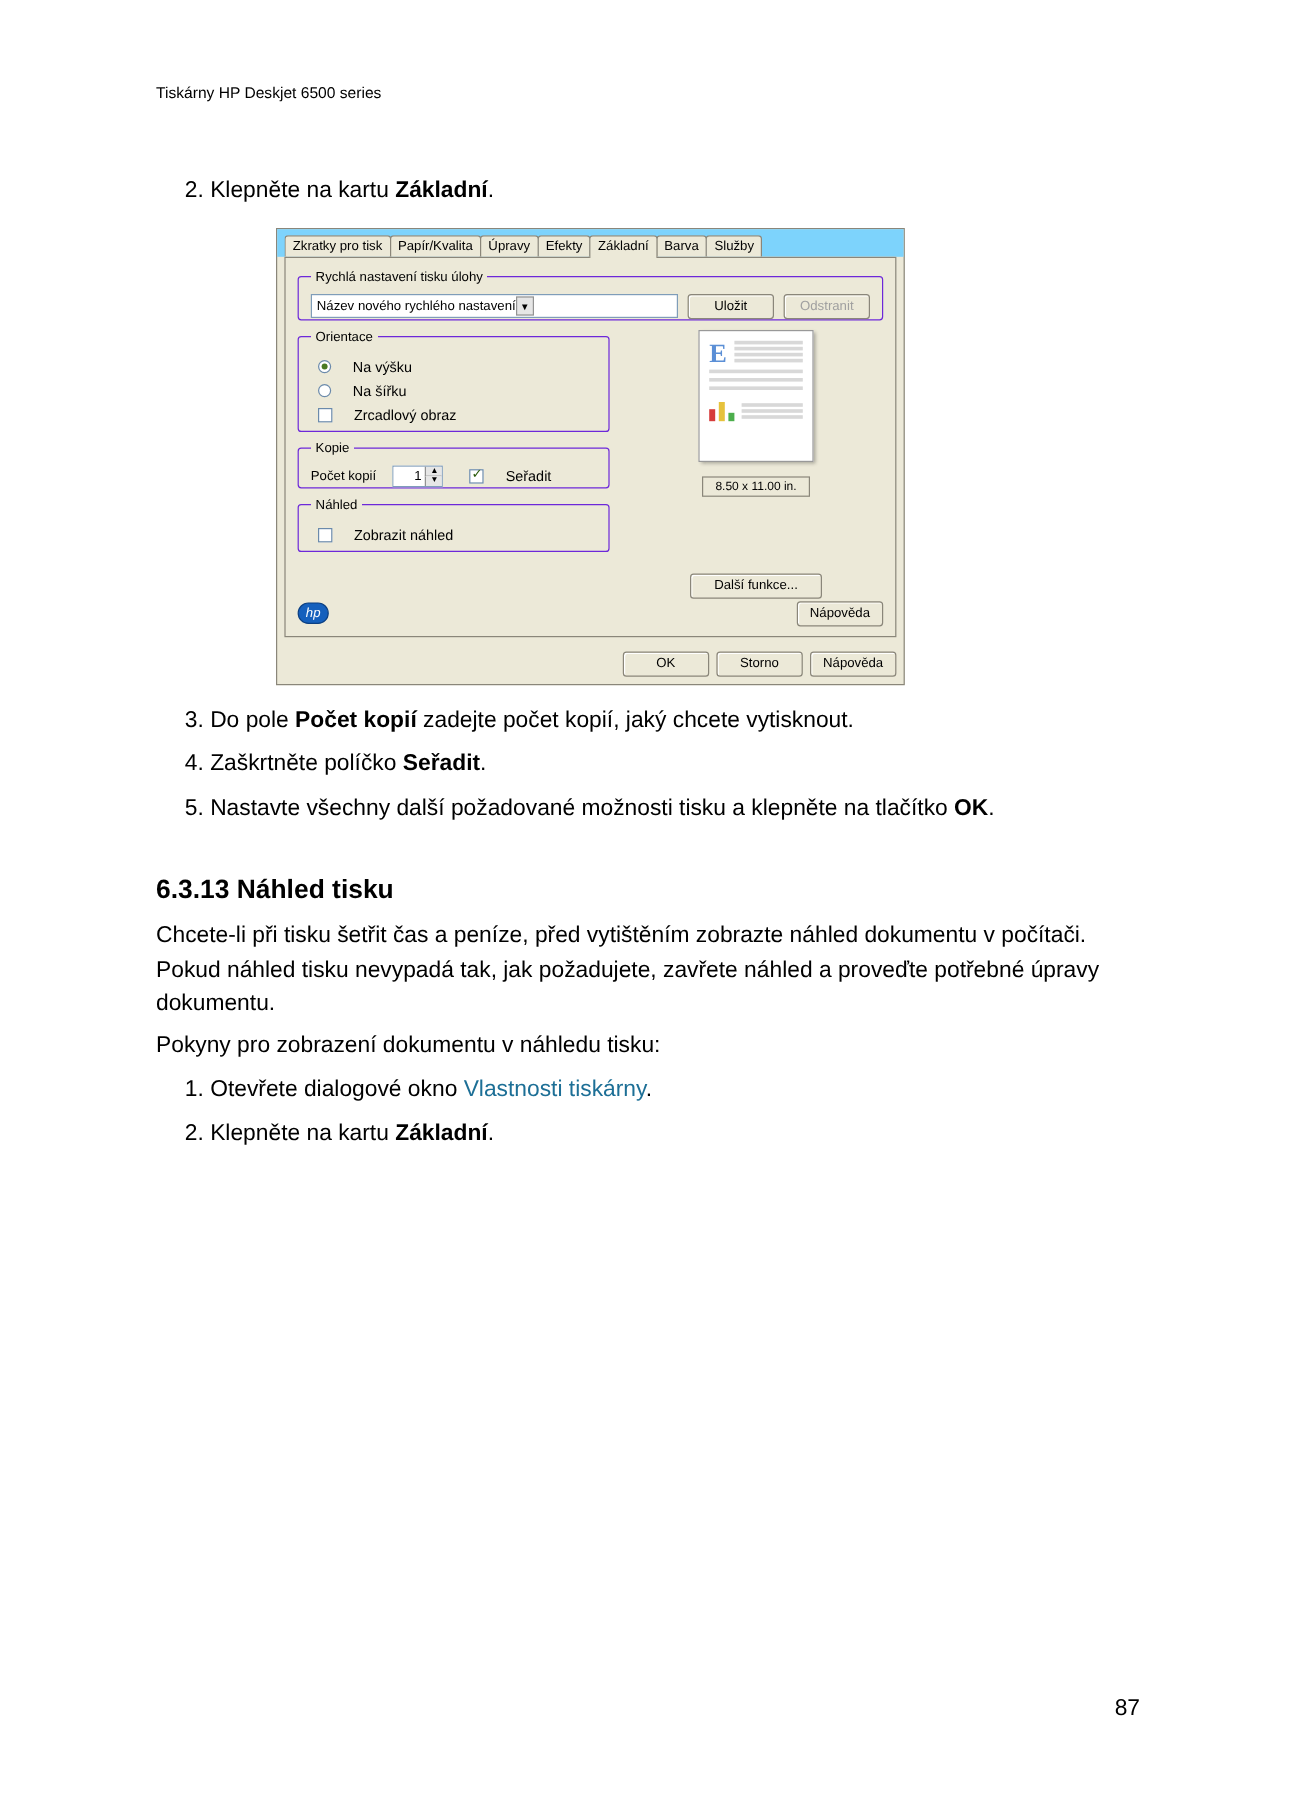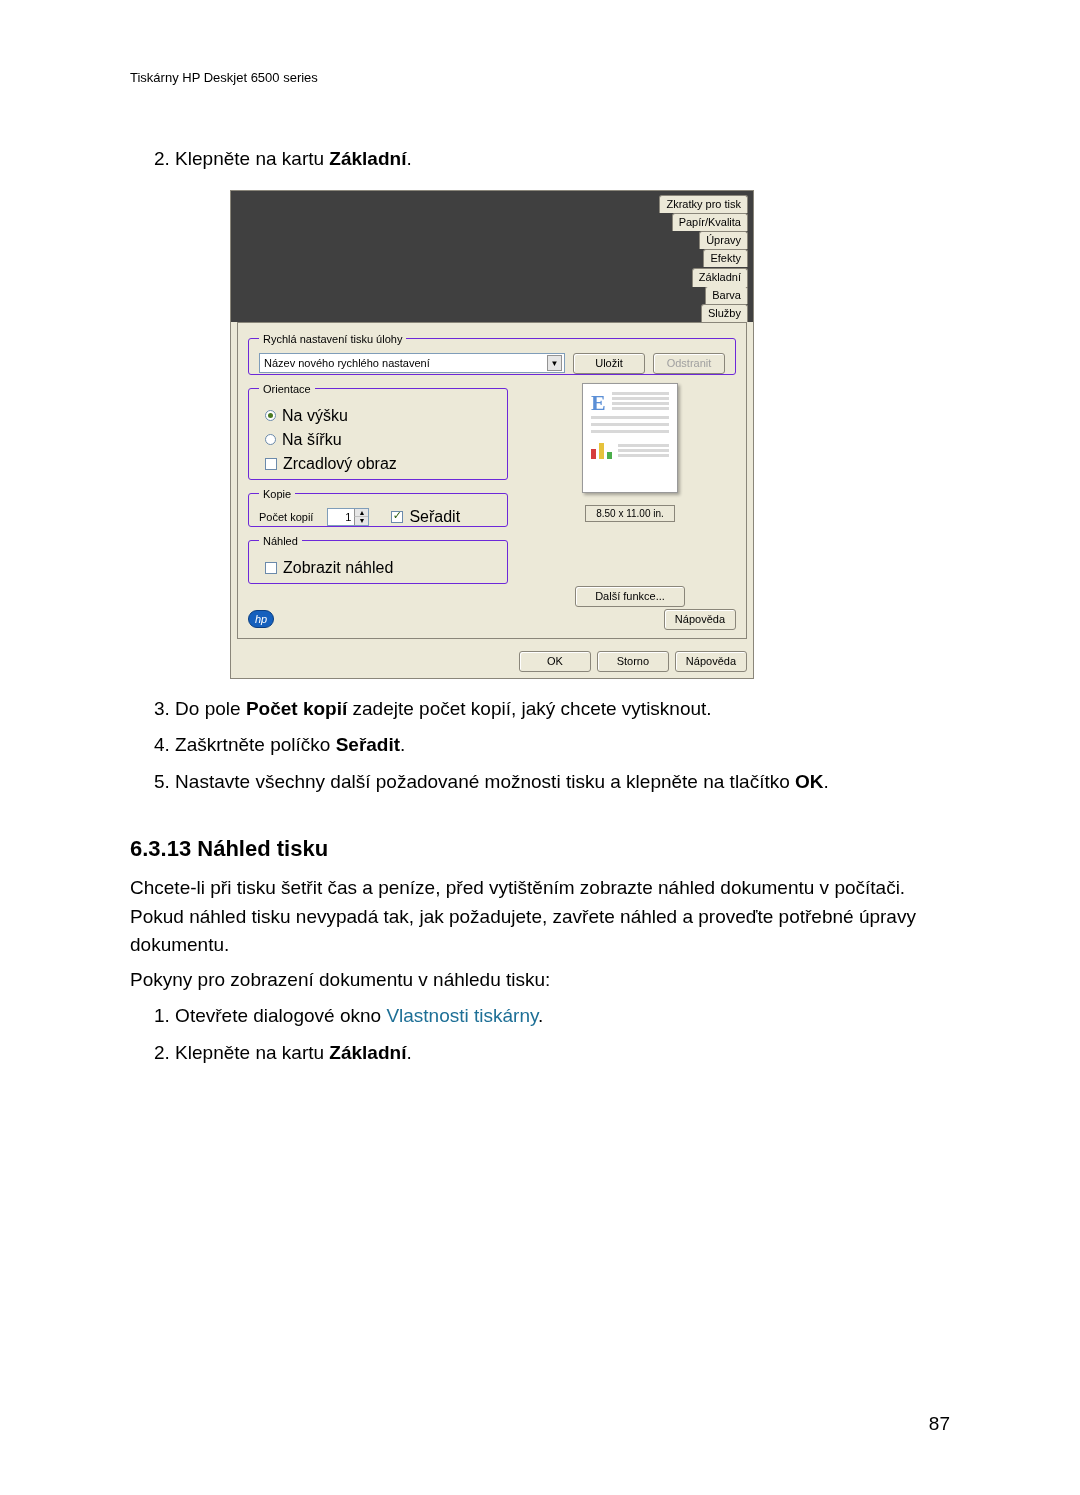--- a/index.html
+++ b/index.html
@@ -54,22 +54,21 @@
     background: #ece9d8;
     border: 1px solid #8a867a;
     font-family: Tahoma, Arial, sans-serif;
     font-size: 11px;
     color: #000;
   }
   .tabrow {
     display: flex;
     align-items: flex-end;
     padding: 4px 6px 0 6px;
-    background: #404040;
-    flex-direction: column;
+    background: #7dd3fc;
   }
   .tab {
     border: 1px solid #8a867a;
     border-bottom: none;
     padding: 2px 6px 3px 6px;
     margin-right: -1px;
     background: #ece9d8;
     border-radius: 3px 3px 0 0;
     font-size: 11px;
     white-space: nowrap;
@@ -101,21 +100,21 @@
     font-size: 11px;
   }
   .row { display: flex; align-items: center; gap: 8px; }
   .combo {
     flex: 1;
     height: 20px;
     background: #fff;
     border: 1px solid #7f9db9;
     display: flex;
     align-items: center;
-    justify-content: space-between;
+    justify-content: flex-start;
     padding: 0 2px 0 4px;
     font-size: 11px;
   }
   .combo .arrow {
     width: 15px; height: 16px;
     background: #e6e6e6;
     border: 1px solid #939393;
     display: flex; align-items: center; justify-content: center;
     font-size: 8px;
   }
@@ -135,23 +134,23 @@
   .twocol { display: flex; gap: 16px; }
   .rightcol {
     flex: 1;
     display: flex;
     flex-direction: column;
     align-items: center;
     gap: 12px;
     padding-top: 0;
   }
   .radio, .check {
-    display: flex; align-items: center; gap: 6px;
+    display: flex; align-items: center; gap: 18px;
     margin: 4px 0 6px 6px;
-    font-size: 16px;
+    font-size: 12px;
   }
   .rbullet {
     width: 11px; height: 11px; border-radius: 50%;
     border: 1px solid #6b8aab;
     background: #fff;
     display: inline-flex; align-items: center; justify-content: center;
   }
   .rbullet.on::after { content: ""; width: 5px; height: 5px; background: #4a7a22; border-radius: 50%; }
   .cbox {
     width: 12px; height: 12px;

